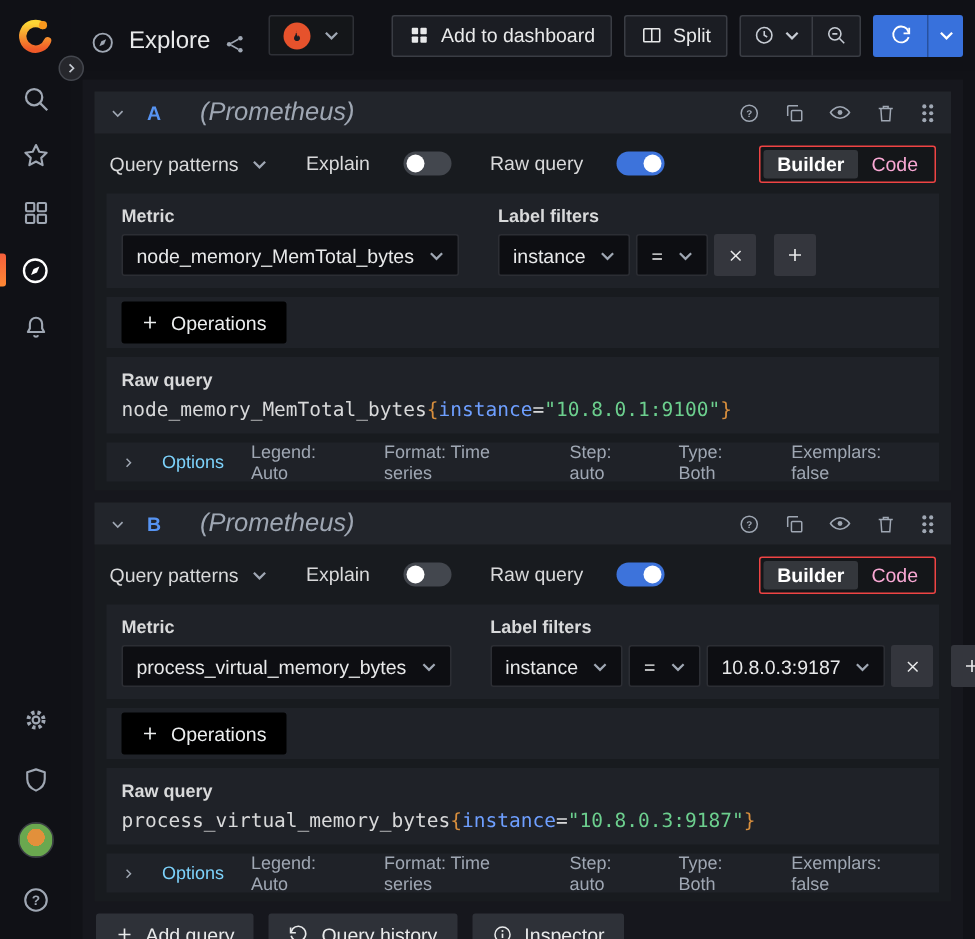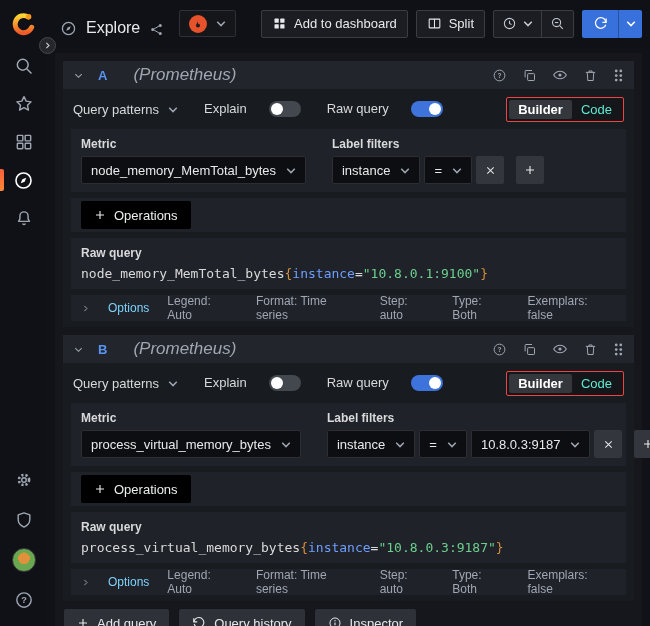--- a/index.html
+++ b/index.html
@@ -69,21 +69,21 @@
               font-size:13px; cursor:pointer; }
   .toggle-field { display:flex; align-items:flex-start; gap:22px; color:#d8d9da; }
   .switch { width:32px; height:16px; border-radius:9px; background:#43474e; position:relative;
             border:0; cursor:pointer; display:inline-block; }
   .switch::after { content:""; position:absolute; top:2px; left:2px; width:12px; height:12px;
             border-radius:50%; background:#fff; }
   .switch.on { background:#3d73db; }
   .switch.on::after { left:auto; right:2px; }
   .seg-group { margin-left:auto; display:flex; border:1px solid #ef4444; border-radius:2px;
                padding:2px; background:#141619; }
-  .seg { padding:2px 9px; color:#5eead4; border-radius:2px; background:none; border:0; font-size:13px;
+  .seg { padding:2px 9px; color:#f9a8d4; border-radius:2px; background:none; border:0; font-size:13px;
          cursor:pointer; }
   .seg.active { background:#34373c; color:#fff; font-weight:700; }
 
   .section { background:#1f2228; padding:8px 10px; margin-bottom:6px; }
   .section.ops { padding:3px 10px; }
   .section:last-child { margin-bottom:0; }
   .builder-row { display:flex; gap:26px; }
   .field-label { font-size:12px; font-weight:700; color:#d8d9da; margin-bottom:5px; }
   .sel { display:flex; align-items:center; gap:10px; height:28px; padding:0 9px; background:#0d0e12;
          border:1px solid #2c2e34; border-radius:2px; color:#e8e9ea; font-size:13px; cursor:pointer; }

